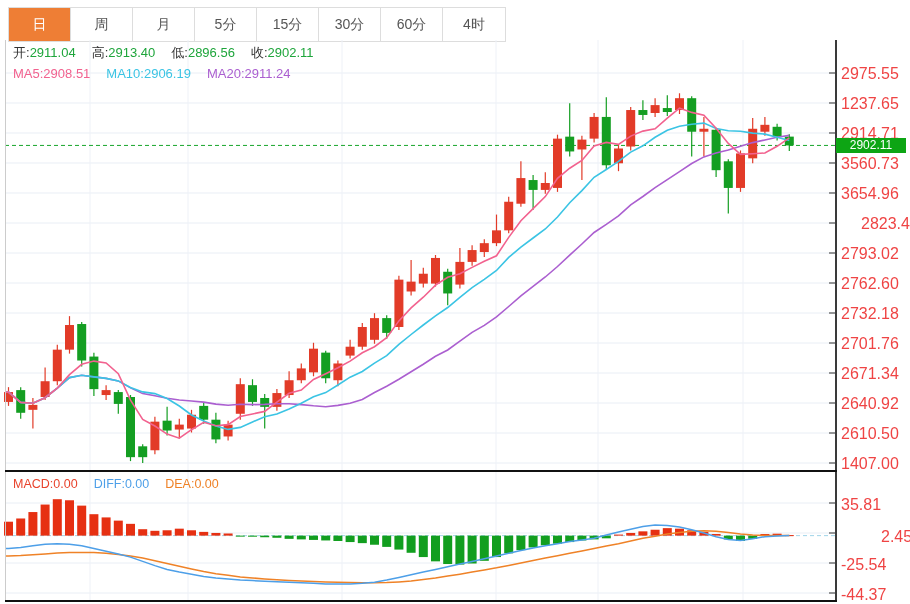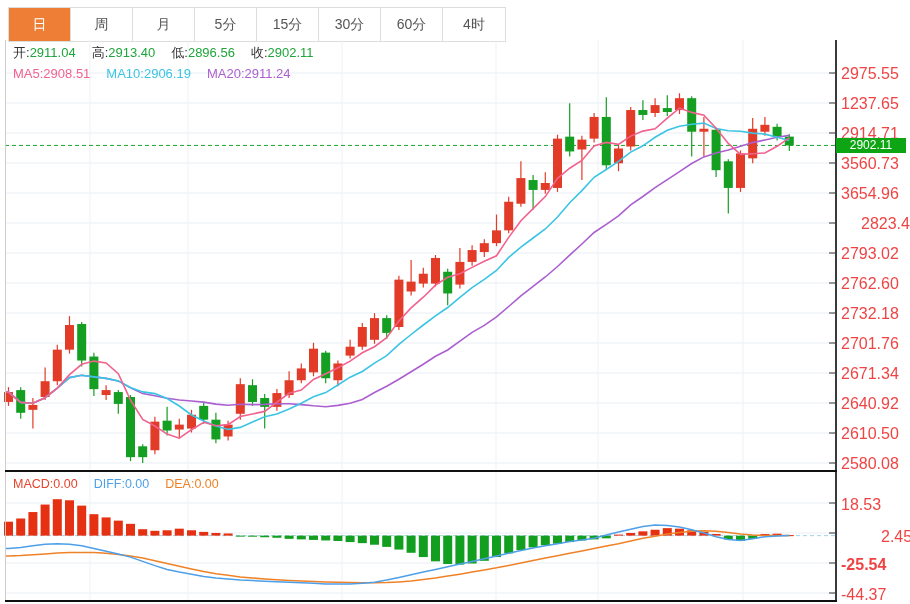--- a/index.html
+++ b/index.html
@@ -309,22 +309,22 @@
     <div class="ylab" style="top: 154.998px;">3560.73</div>
     <div class="ylab" style="top: 184.997px;">3654.96</div>
     <div class="ylab" style="top: 215.006px; margin-left: 20px;">2823.44</div>
     <div class="ylab" style="top: 245.005px;">2793.02</div>
     <div class="ylab" style="top: 275.005px;">2762.60</div>
     <div class="ylab" style="top: 305.004px;">2732.18</div>
     <div class="ylab" style="top: 335.003px;">2701.76</div>
     <div class="ylab" style="top: 353px; margin-top: 12px;">2671.34</div>
     <div class="ylab" style="top: 395.002px;">2640.92</div>
     <div class="ylab" style="top: 425.001px;">2610.50</div>
-    <div class="ylab" style="top: 455px;">2580.08</div>
+    <div class="ylab" style="top: 455px;">1407.00</div>
   </div>
 <div id="macd-ylabels">
-    <div class="ylab" style="top: 496px;">18.53</div>
+    <div class="ylab" style="top: 496px;">35.81</div>
     <div class="ylab" style="top: 528px; margin-left: 40px;">2.45</div>
-    <div class="ylab" style="top: 556.004px; font-weight: bold;">-25.54</div>
+    <div class="ylab" style="top: 556.004px;">-25.54</div>
     <div class="ylab" style="top: 586px;">-44.37</div>
   </div>
 
 <div class="badge">2902.11</div>
 
 </body></html>

